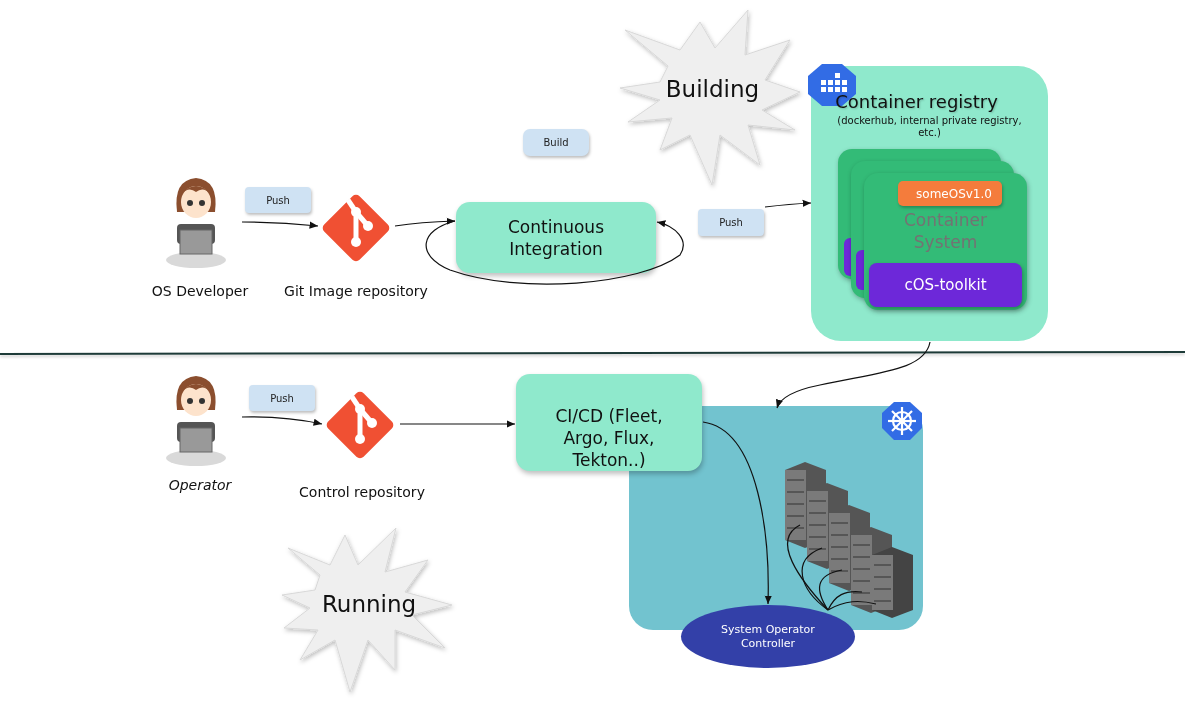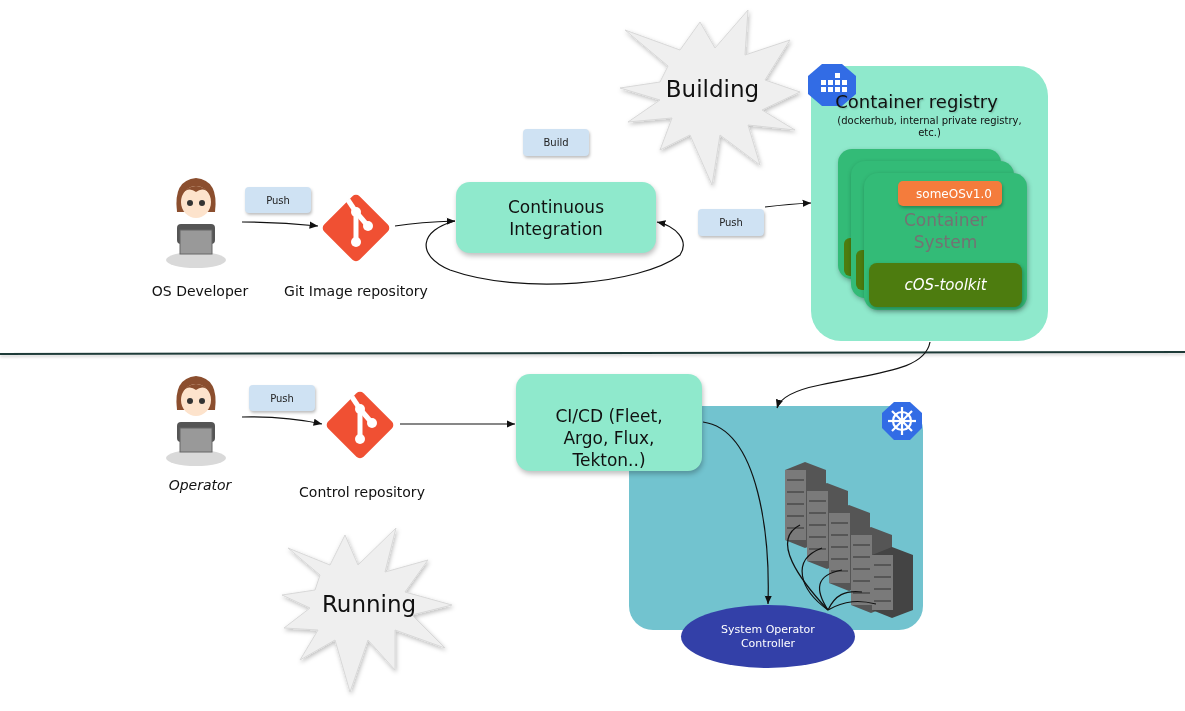--- a/index.html
+++ b/index.html
@@ -15,21 +15,21 @@
           display: flex; align-items: center; justify-content: center; text-align: center;
           font-size: 17px; line-height: 22px; color: #111; }
   .registry { position: absolute; left: 811px; top: 66px; width: 237px; height: 275px;
               background: #8fe9cc; border-radius: 30px; }
   .reg-title { position: absolute; left: 811px; top: 91px; width: 211px; text-align: center;
                font-size: 18px; color: #111; text-shadow: 1px 1px 2px rgba(0,0,0,0.2); }
   .reg-sub { position: absolute; left: 811px; top: 115px; width: 237px; text-align: center;
              font-size: 10px; line-height: 12px; color: #111; }
   .card { position: absolute; background: #33bb77; border-radius: 14px;
           box-shadow: 1px 2px 5px rgba(0,0,0,0.3); }
-  .card-blue { position: absolute; background: #4d7c0f; border-radius: 6px; font-style: italic; }
+  .card-blue { position: absolute; background: #6d28d9; border-radius: 6px; }
   .cluster { position: absolute; left: 629px; top: 406px; width: 294px; height: 224px;
              background: #72c3cf; border-radius: 24px; }
   .ellipse { position: absolute; left: 681px; top: 605px; width: 174px; height: 63px;
              background: #3340a8; border-radius: 50%; color: #fff; font-size: 11px;
              display: flex; align-items: center; justify-content: center; text-align: center; line-height: 14px; }
   svg.overlay { position: absolute; left: 0; top: 0; }
 </style>
 </head>
 <body>
 
@@ -69,23 +69,23 @@
     <line x1="30" y1="10" x2="38" y2="22" stroke="#fff" stroke-width="5"></line>
     <line x1="38" y1="22" x2="38" y2="52" stroke="#fff" stroke-width="5"></line>
     <line x1="38" y1="22" x2="50" y2="36" stroke="#fff" stroke-width="5"></line>
     <circle cx="38" cy="22" r="5" fill="#fff"></circle>
     <circle cx="50" cy="36" r="5" fill="#fff"></circle>
     <circle cx="38" cy="52" r="5" fill="#fff"></circle>
   </svg>
 </div>
 <div class="label" style="left:272px;top:283px;width:168px;">Git Image repository</div>
 
-<div class="tag" style="left:523px;top:129px;width:66px;height:27px;">Build</div>
-
-<div class="mint" style="left:456px;top:182px;width:200px;height:71px;">
+<div class="tag" style="left:523px;top:129px;width:66px;height:27px;border-radius:7px;">Build</div>
+
+<div class="mint" style="left:456px;top:202px;width:200px;height:71px;">
   <div>
     <div>Continuous</div>
     <div>Integration</div>
   </div>
 </div>
 
 <div class="tag" style="left:698px;top:209px;width:66px;height:27px;">Push</div>
 
 <div class="registry"></div>
 <div class="abs" style="left:806px;top:62px;width:52px;height:46px;">

